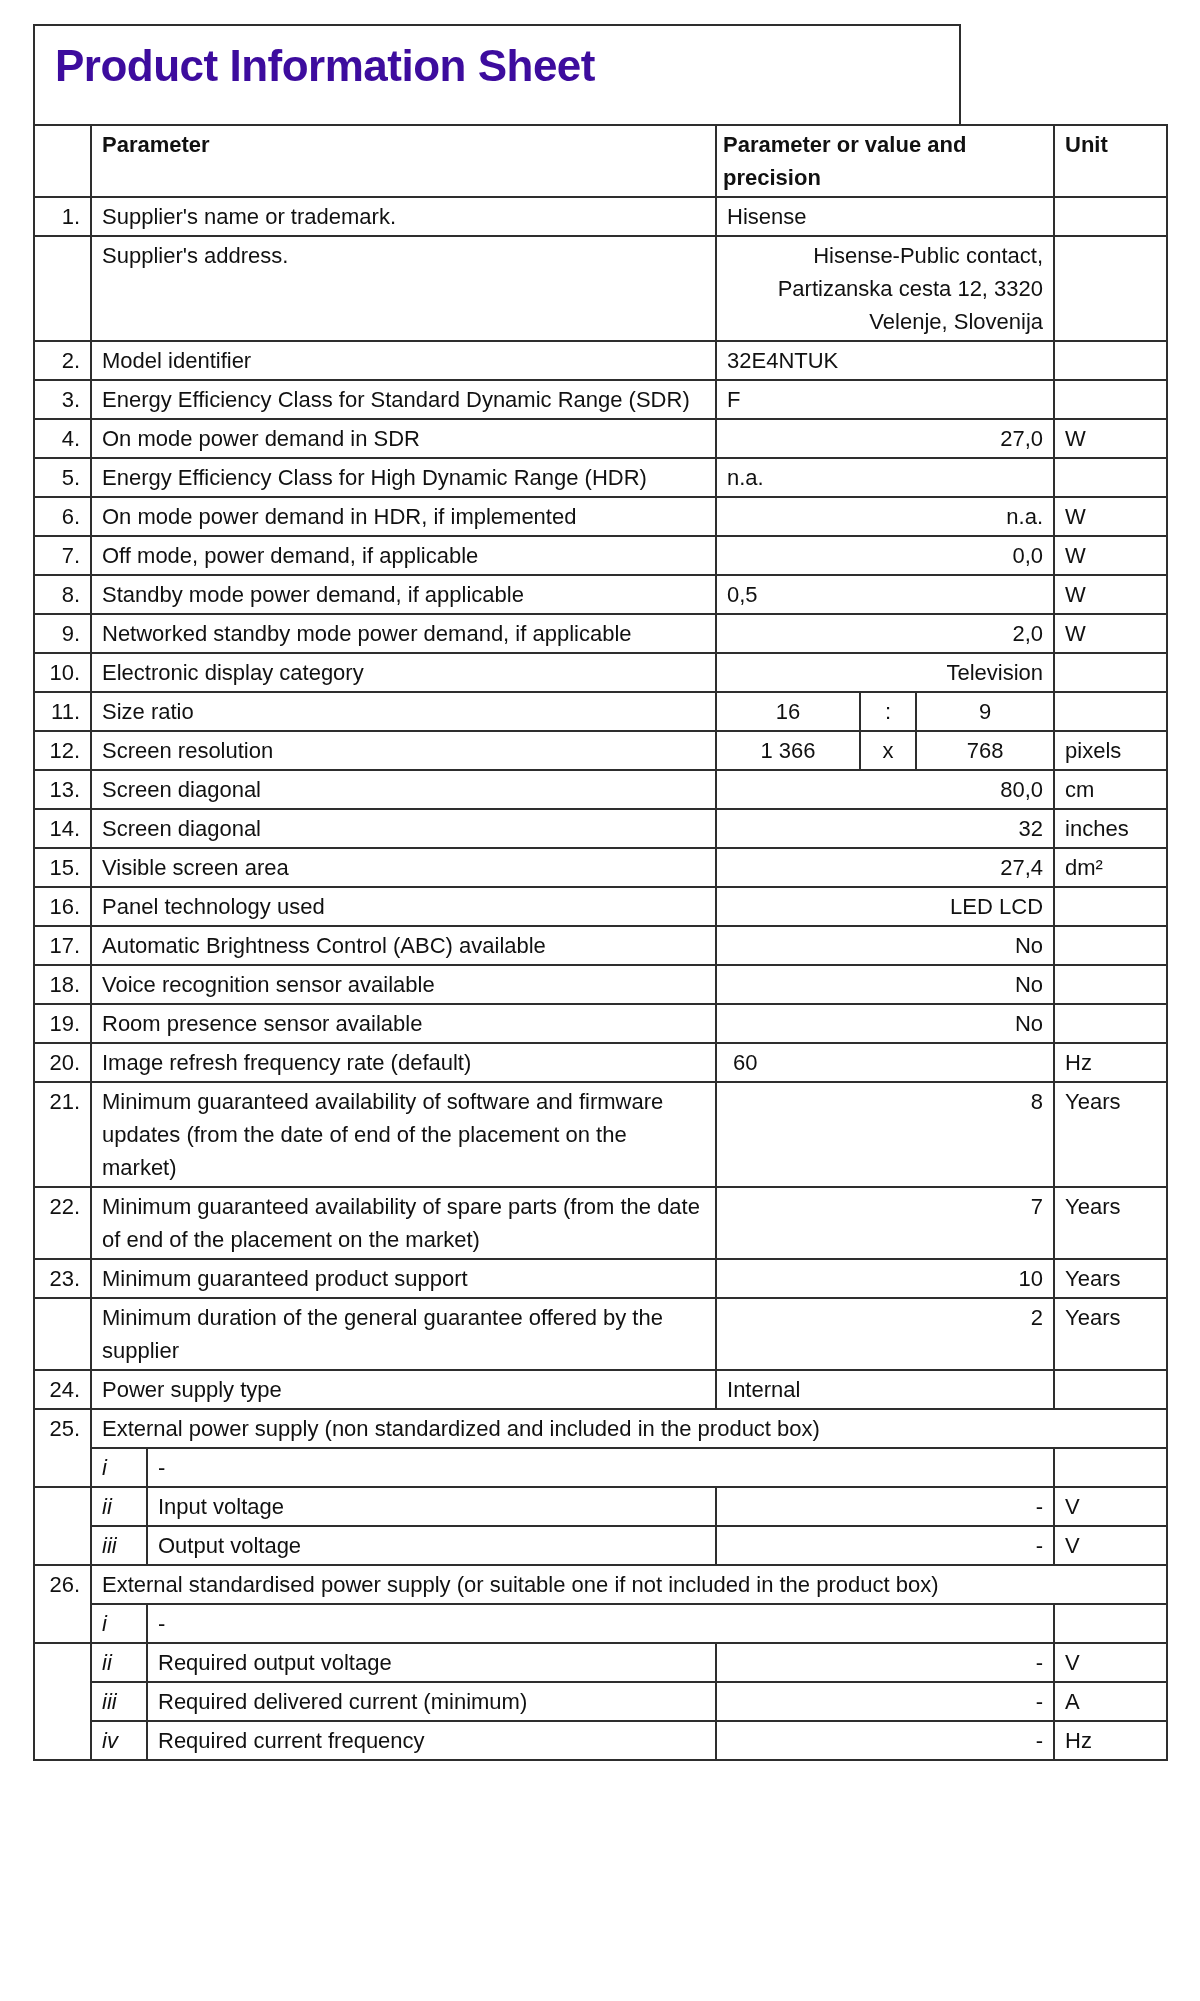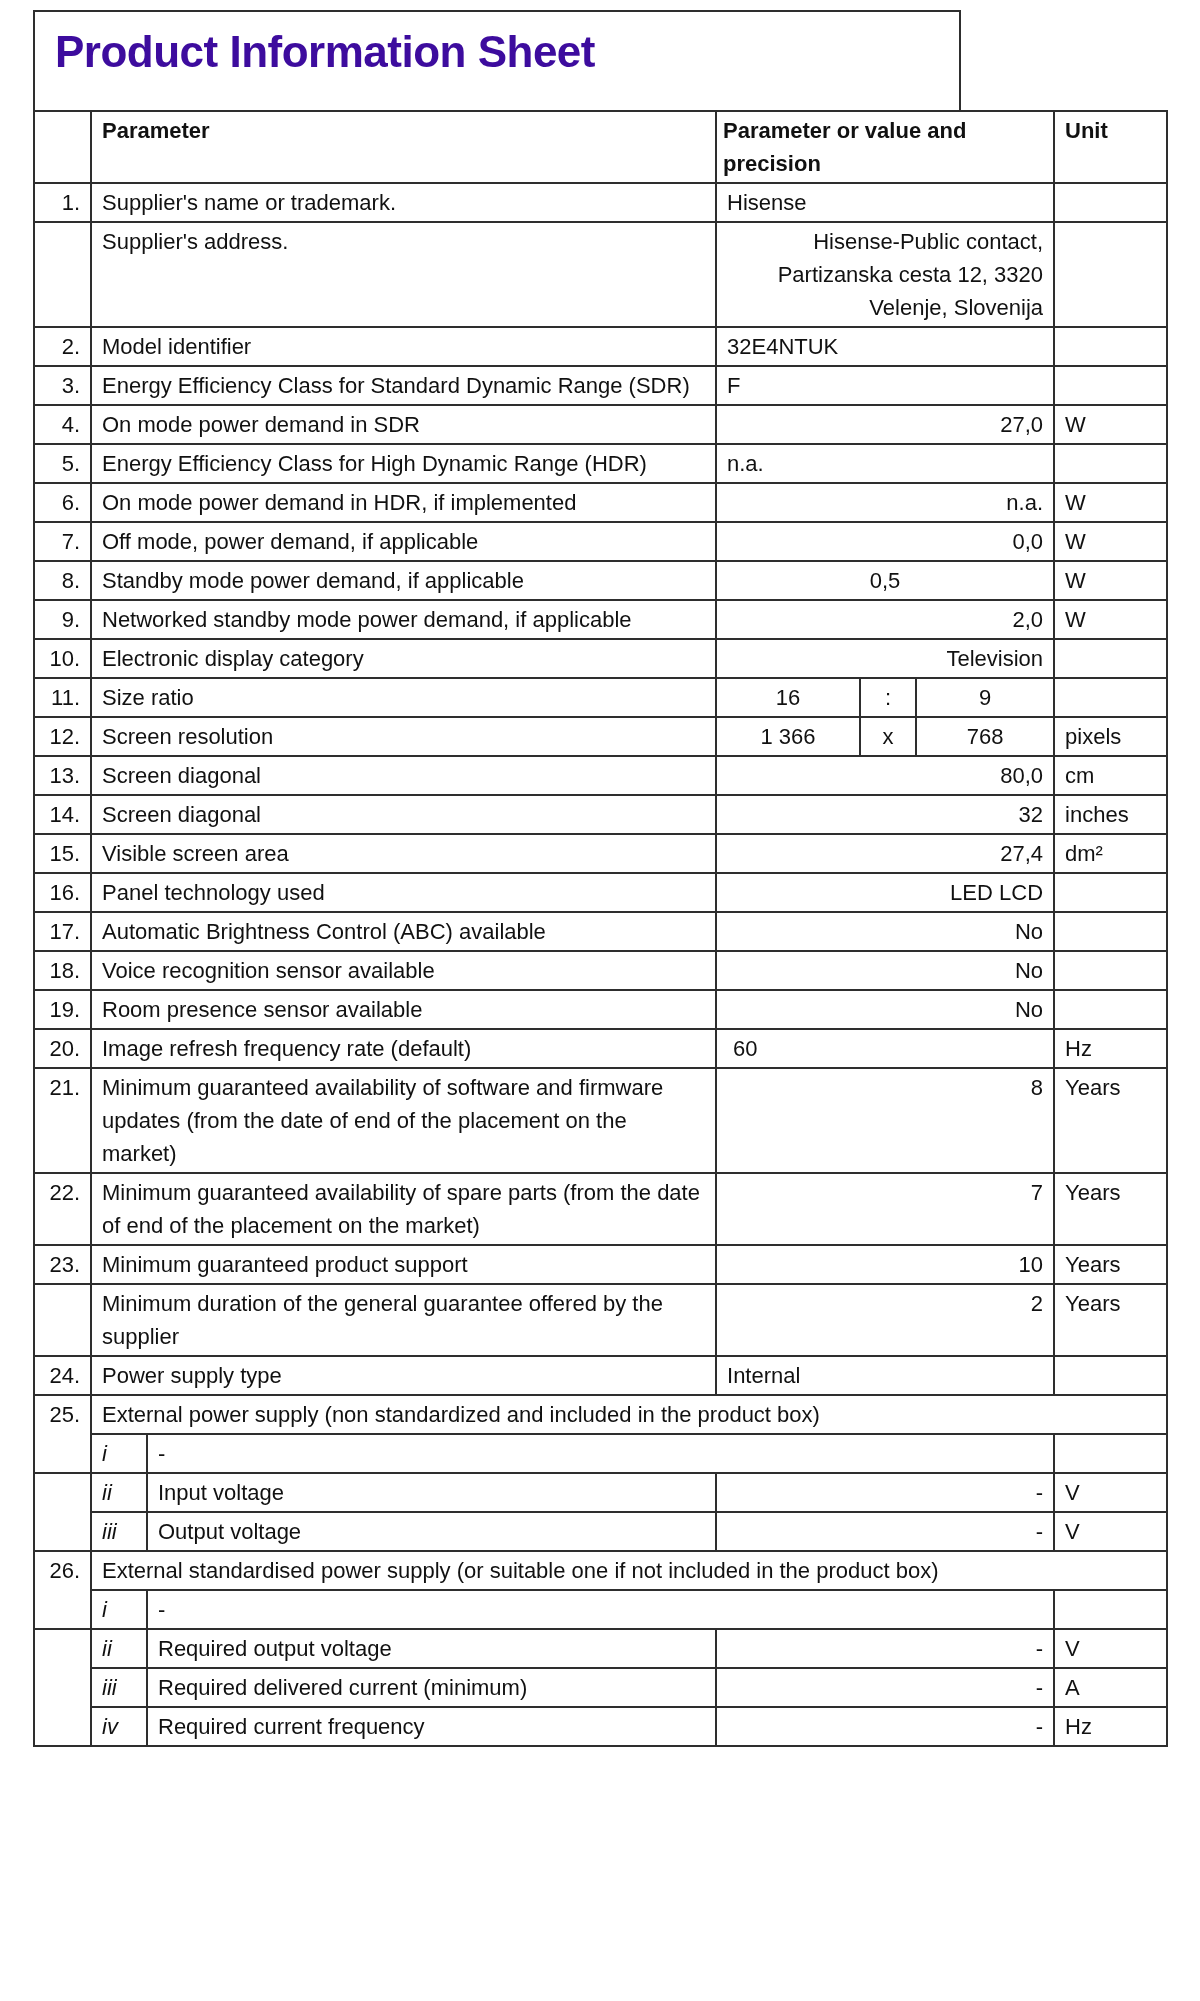--- a/index.html
+++ b/index.html
@@ -12,21 +12,21 @@
   .page {
     position: relative;
     width: 1200px;
     height: 2001px;
     background: #ffffff;
     overflow: hidden;
   }
   .sheet {
     position: absolute;
     left: 33px;
-    top: 10px;
+    top: 24px;
     width: 928px;
     box-sizing: border-box;
   }
   .title-block {
     box-sizing: border-box;
     border: 2px solid #2e2e2e;
     border-bottom: none;
     padding: 8px 20px 14px 20px;
   }
   .doc-title {
@@ -139,21 +139,21 @@
           </tr>
           <tr>
             <td class="cell-num">7.</td>
             <td class="cell-param" colspan="2">Off mode, power demand, if applicable</td>
             <td class="cell-value" colspan="3" style="text-align: right;">0,0</td>
             <td class="cell-unit">W</td>
           </tr>
           <tr>
             <td class="cell-num">8.</td>
             <td class="cell-param" colspan="2">Standby mode power demand, if applicable</td>
-            <td class="cell-value" colspan="3" style="text-align: center; border-radius: 13px;">0,5</td>
+            <td class="cell-value" colspan="3" style="text-align: left; border-radius: 13px;">0,5</td>
             <td class="cell-unit">W</td>
           </tr>
           <tr>
             <td class="cell-num">9.</td>
             <td class="cell-param" colspan="2">Networked standby mode power demand, if applicable</td>
             <td class="cell-value" colspan="3" style="text-align: right;">2,0</td>
             <td class="cell-unit">W</td>
           </tr>
           <tr>
             <td class="cell-num">10.</td>

